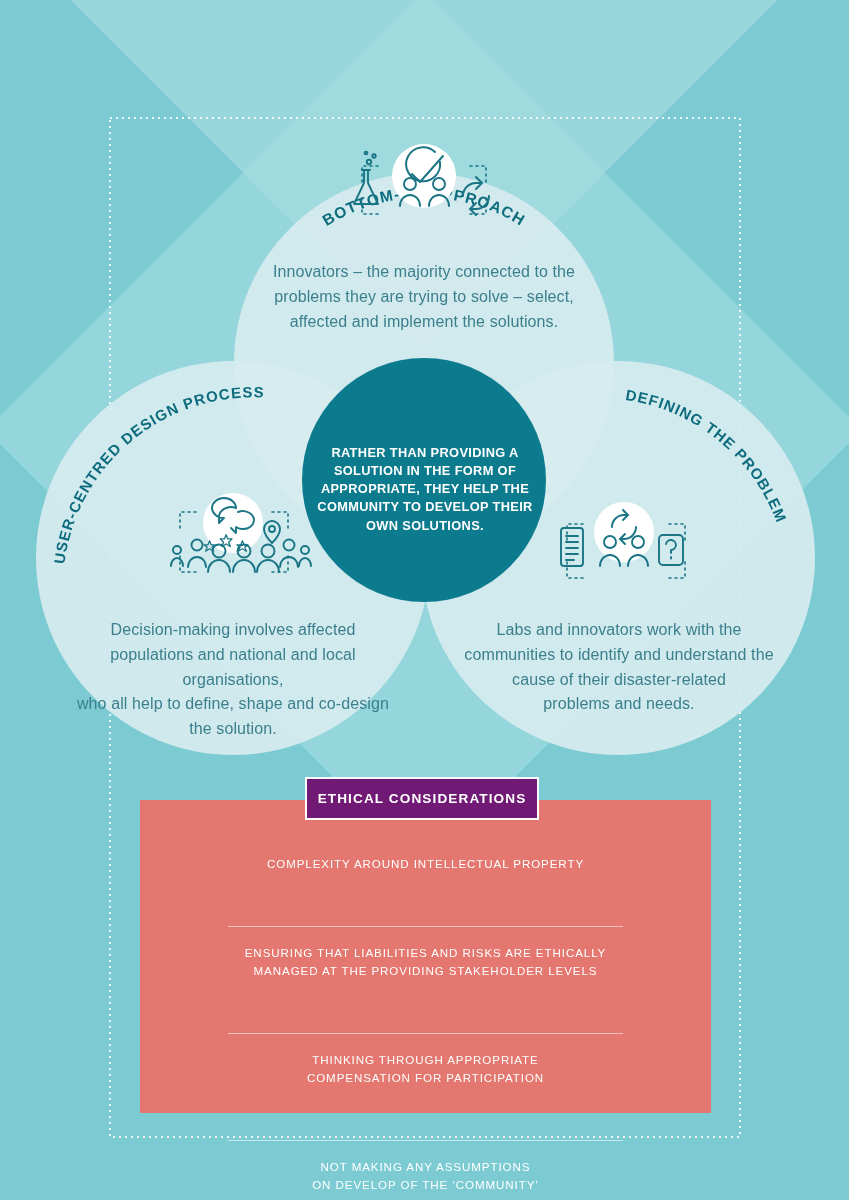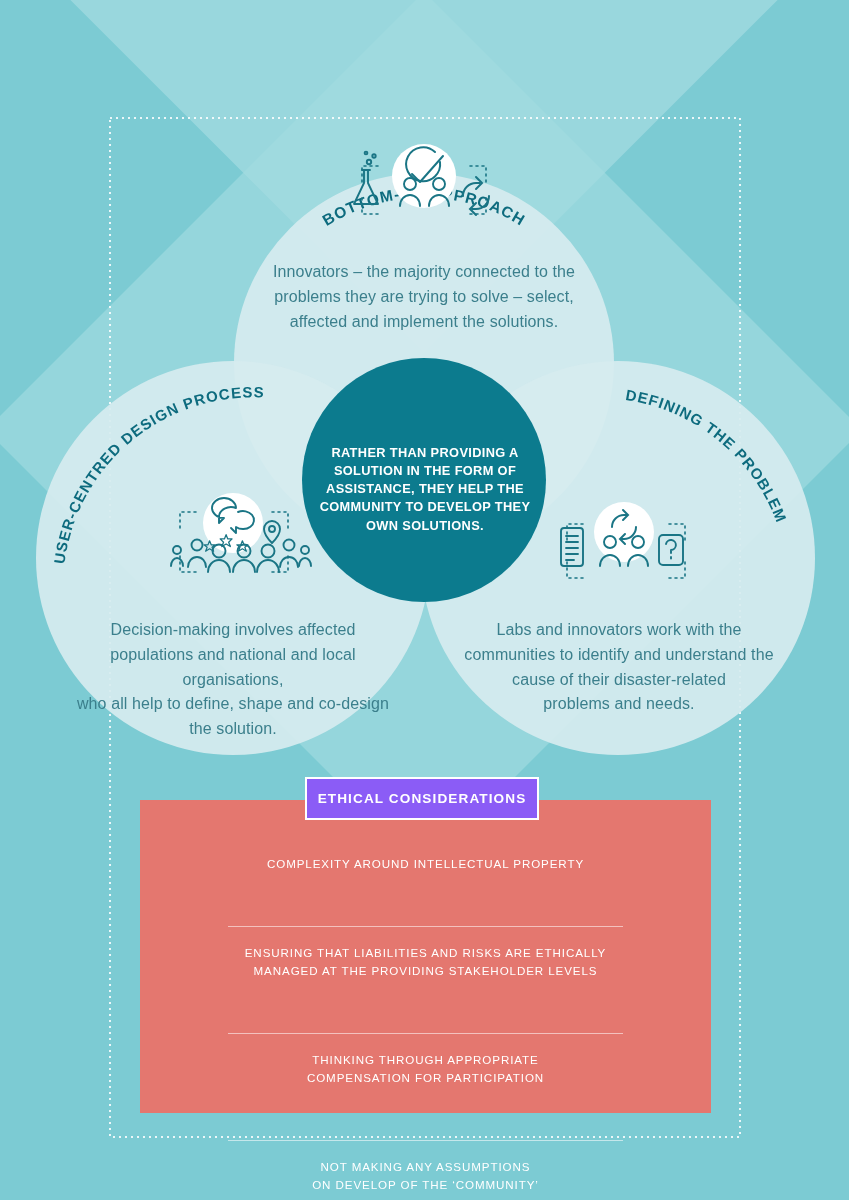--- a/index.html
+++ b/index.html
@@ -33,21 +33,21 @@
     letter-spacing:.35px;
   }
 
   
   #ethics-panel{
     position:absolute;left:140px;top:800px;width:571px;height:313px;
     background:#e4776f;
   }
   #ethics-title{
     position:absolute;left:305px;top:777px;width:234px;height:43px;
-    background:#8b5cf6;
+    background:#701a75;
     border:2px solid #ffffff;
     box-sizing:border-box;
     display:flex;align-items:center;justify-content:center;
     color:#ffffff;font-weight:bold;font-size:13.6px;letter-spacing:1.1px;
   }
   .ethics-list{
     position:absolute;left:140px;top:838px;width:571px;
     display:flex;flex-direction:column;align-items:center;
   }
   .ethics-item{
@@ -261,22 +261,22 @@
   <div class="para" style="left:448px;top:618px;width:342px;">
     <span class="eline">Labs and innovators work with the</span>
     <span class="eline">communities to identify and understand the</span>
     <span class="eline">cause of their disaster-related</span>
     <span class="eline">problems and needs.</span>
   </div>
 
   <div class="center-text">
     <span class="eline">RATHER THAN PROVIDING A</span>
     <span class="eline">SOLUTION IN THE FORM OF</span>
-    <span class="eline">ASSISTANCE, THEY HELP THE</span>
-    <span class="eline">COMMUNITY TO DEVELOP THEY</span>
+    <span class="eline">APPROPRIATE, THEY HELP THE</span>
+    <span class="eline">COMMUNITY TO DEVELOP THEIR</span>
     <span class="eline">OWN SOLUTIONS.</span>
   </div>
 
   <div id="ethics-panel"></div>
 
   <div class="ethics-list">
     <div class="ethics-item">
       <span class="eline">COMPLEXITY AROUND INTELLECTUAL PROPERTY</span>
     </div>
     <div class="ethics-item">

